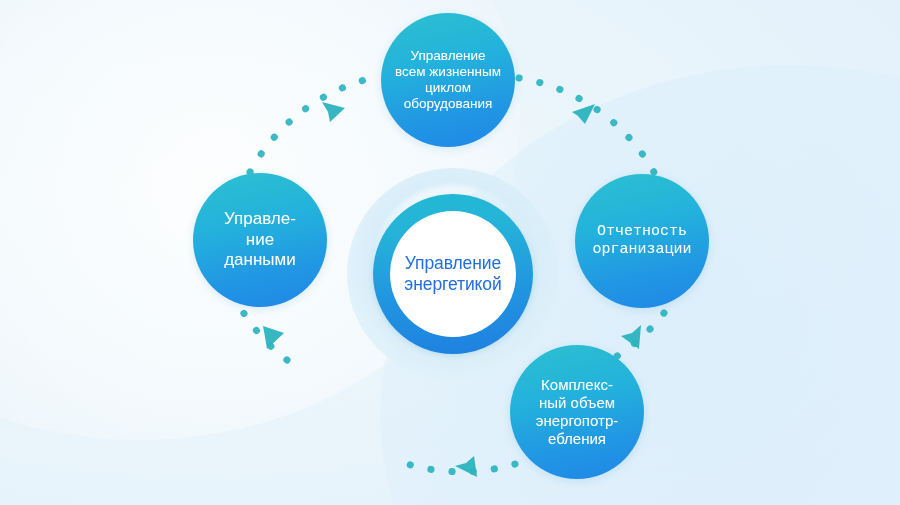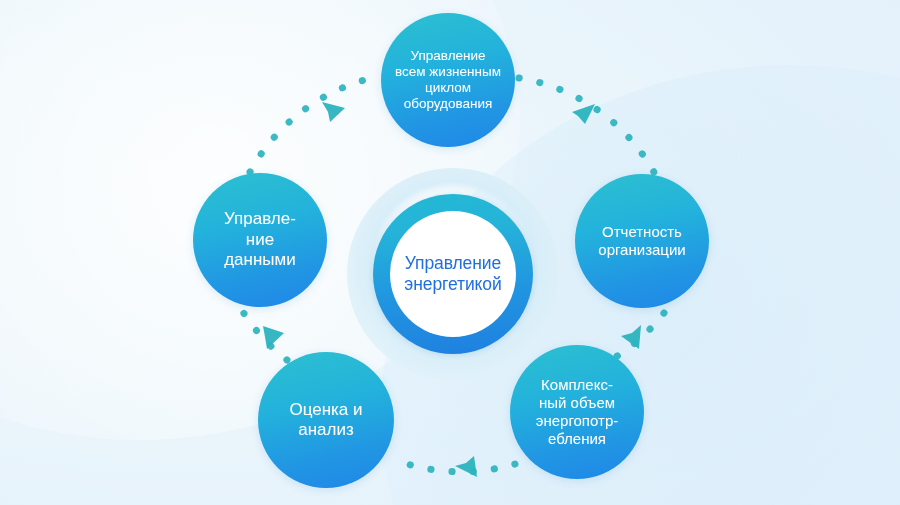--- a/index.html
+++ b/index.html
@@ -97,21 +97,21 @@
     white-space: pre-line;
     line-height: 1.2;
     padding: 0 6px;
     font-weight: 400;
     text-shadow: 0 0 1px rgba(255,255,255,.18);
   }
 
   #node-lifecycle { left: 381px; top: 13px;  width: 134px; height: 134px; }
   #node-lifecycle .node-label { font-size: 13.5px; }
 
-  #node-reporting { left: 575px; top: 174px; width: 134px; height: 134px; }
+  #node-reporting { left: 575px; top: 174px; width: 134px; height: 134px; font-family: Liberation Mono, monospace; }
   #node-reporting .node-label { font-size: 15px; }
 
   #node-consumption { left: 510px; top: 345px; width: 134px; height: 134px; }
   #node-consumption .node-label { font-size: 15px; }
 
   #node-assessment { left: 258px; top: 352px; width: 136px; height: 136px; }
   #node-assessment .node-label { font-size: 17px; }
 
   #node-data { left: 193px; top: 173px; width: 134px; height: 134px; justify-content: center; }
   #node-data .node-label { font-size: 17px; }
@@ -177,24 +177,20 @@
 организации</span>
   </div>
 
   <div class="node" id="node-consumption">
     <span class="node-label">Комплекс-
 ный объем
 энергопотр-
 ебления</span>
   </div>
 
-  <div class="node" id="node-assessment">
-    <span class="node-label">Оценка и
-анализ</span>
-  </div>
 
   <div class="node" id="node-data">
     <span class="node-label">Управле-
 ние
 данными</span>
   </div>
 
 </div>
 
 </body></html>

